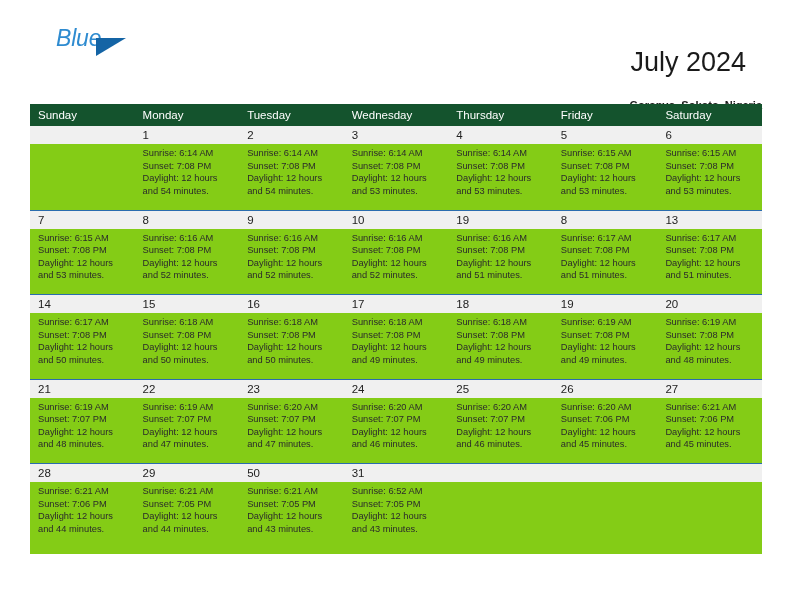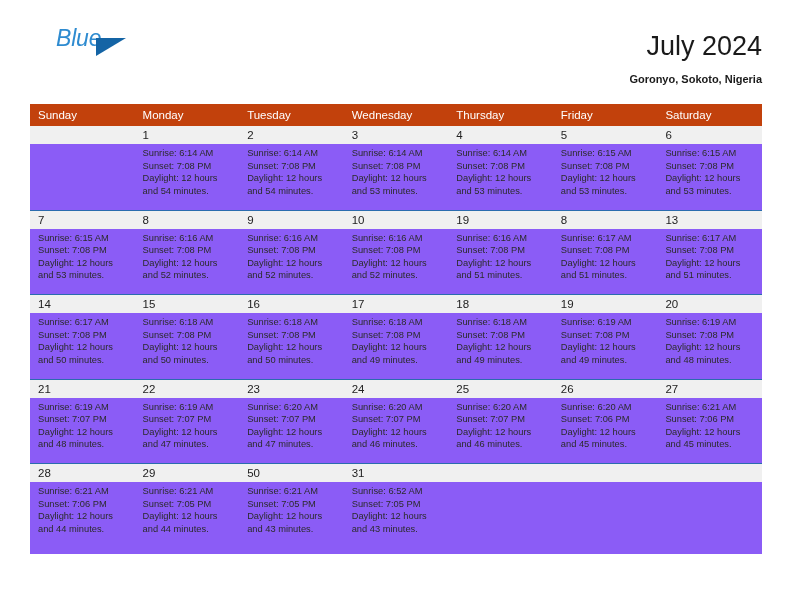--- a/index.html
+++ b/index.html
@@ -58,42 +58,42 @@
 
   .title-block {
     text-align: right;
     padding-top: 2px;
   }
   .cal-title {
     font-size: 27px;
     color: #1a1a1a;
     line-height: 32px;
     font-weight: normal;
-    margin: 0;
+    margin: 16px;
   }
   .cal-subtitle {
     font-size: 11px;
     color: #1a1a1a;
     line-height: 22px;
     margin: 6px 0 0 0;
     font-weight: bold;
   }
 
   
   .calendar {
     position: absolute;
     left: 30px; top: 104px;
     width: 732px;
     border-collapse: collapse;
     table-layout: fixed;
   }
   .calendar col { width: 104.57px; }
 
   thead th {
-    background: #c2410c;
+    background: #14532d;
     color: #ffffff;
     font-size: 11.5px;
     font-weight: normal;
     text-align: left;
     padding: 4px 0 5px 8px;
     height: 22px;
     vertical-align: middle;
   }
 
   tbody tr.date-row td {
@@ -101,21 +101,21 @@
     font-size: 11.5px;
     color: #222222;
     padding: 3px 0 3px 8px;
     height: 17px;
     vertical-align: middle;
     border-top: 1.4px solid #2a6cae;
   }
   tbody tr.date-row.first-week td { border-top: none; }
 
   tbody tr.info-row td {
-    background: #8b5cf6;
+    background: #84cc16;
     font-size: 9.3px;
     color: #2b2b2b;
     padding: 3px 6px 10px 8px;
     vertical-align: top;
     line-height: 12.6px;
     height: 66px;
   }
   tbody tr.info-row.last td { height: 72px; }
   .info-line { display: block; white-space: nowrap; }
 </style>

